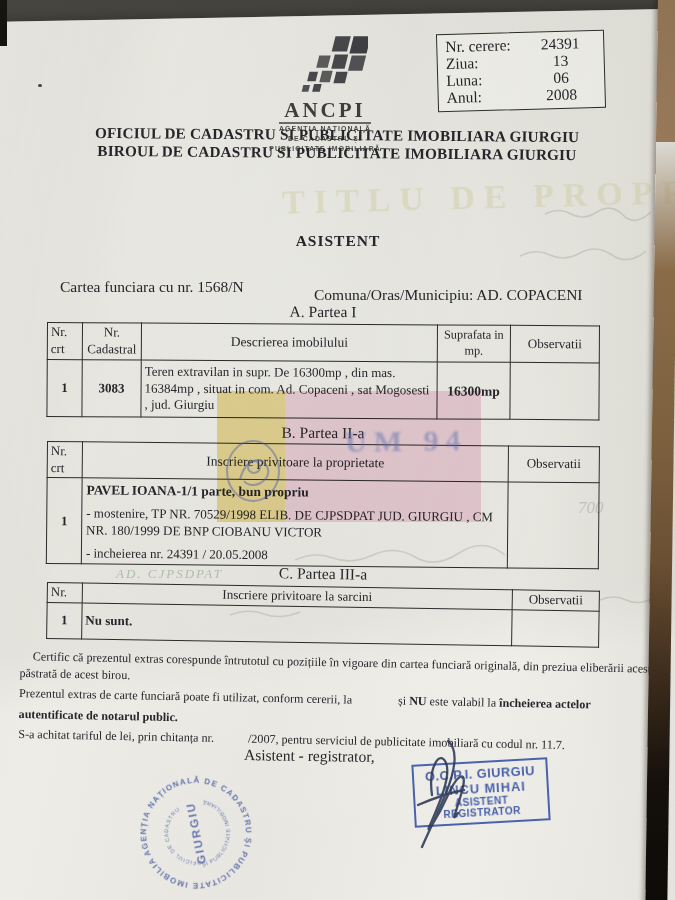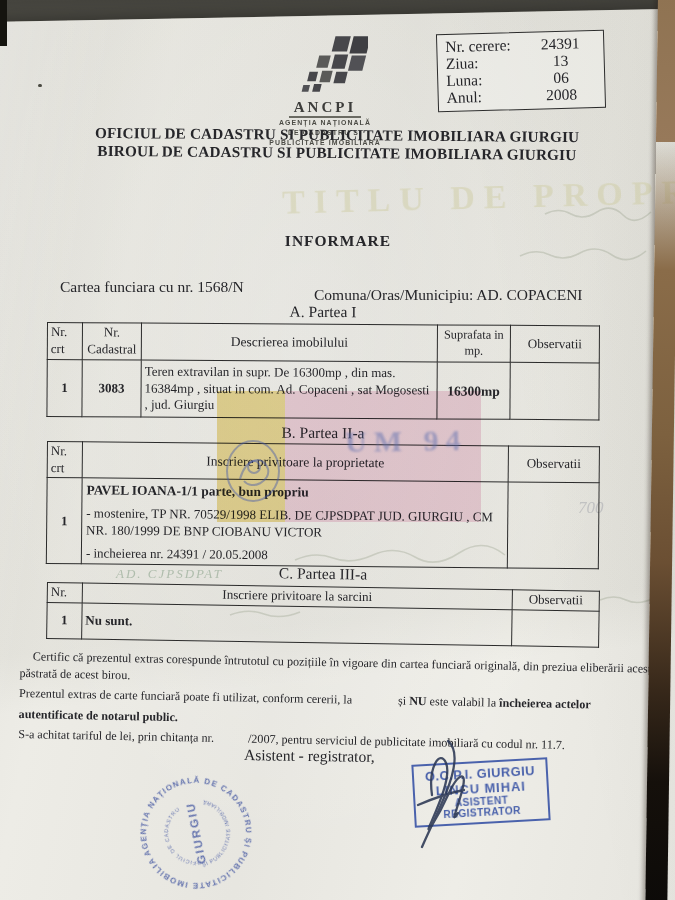--- a/index.html
+++ b/index.html
@@ -15,21 +15,21 @@
   .paper::before{content:"";position:absolute;inset:0;
     background:linear-gradient(100deg,rgba(255,255,255,.28) 0%,rgba(255,255,255,0) 16%),
                linear-gradient(260deg,rgba(40,40,30,.05) 0%,rgba(0,0,0,0) 28%),
                linear-gradient(175deg,rgba(90,90,70,.06) 64%,rgba(90,90,70,0) 70%);}
   .abs{position:absolute;}
   .ctr{text-align:center;}
   .pre{white-space:pre-line;}
 
   
   .logo{left:266px;top:36px;width:118px;text-align:center;z-index:3;}
-  .logo .acro{display:inline-block;font-weight:bold;font-size:15px;letter-spacing:3px;
+  .logo .acro{display:inline-block;font-weight:bold;font-size:21px;letter-spacing:3px;
     color:#3d3d3b;border-bottom:2px solid #6a6a62;padding:0 5px 1px;line-height:1.02;margin-top:2px;}
   .logo .sub{font-weight:bold;font-size:6.9px;letter-spacing:1.1px;color:#4b4b45;line-height:1.4;
     font-family:"Liberation Sans","DejaVu Sans",sans-serif;}
 
   
   .reqbox{left:437px;top:32px;width:150px;border:1.6px solid #2c2c2c;padding:3px 8px 5px;
     transform:rotate(-1.6deg);background:rgba(243,243,239,.55);z-index:3;}
   .reqrow{display:flex;justify-content:space-between;font-size:15.5px;line-height:1.1;}
   .reqrow .v{width:70px;text-align:center;}
 
@@ -167,21 +167,21 @@
     <div class="reqrow">
       <span>Anul:</span>
       <span class="v">2008</span>
     </div>
   </div>
 
   <div class="abs office ctr">
     <div>OFICIUL DE CADASTRU SI PUBLICITATE IMOBILIARA GIURGIU</div>
     <div>BIROUL DE CADASTRU SI PUBLICITATE IMOBILIARA GIURGIU</div>
   </div>
-  <div class="abs docpurp ctr">INFORMARE</div>
+  <div class="abs docpurp ctr">ASISTENT</div>
 
   <div class="abs registry">
     <span class="bk">Cartea funciara cu nr. 1568/N</span>
     <span class="cm">Comuna/Oras/Municipiu: AD. COPACENI</span>
   </div>
 
   <div class="abs sect sa ctr">A. Partea I</div>
   <table class="doc abs ta">
     <colgroup>
         <col style="width:35px">

